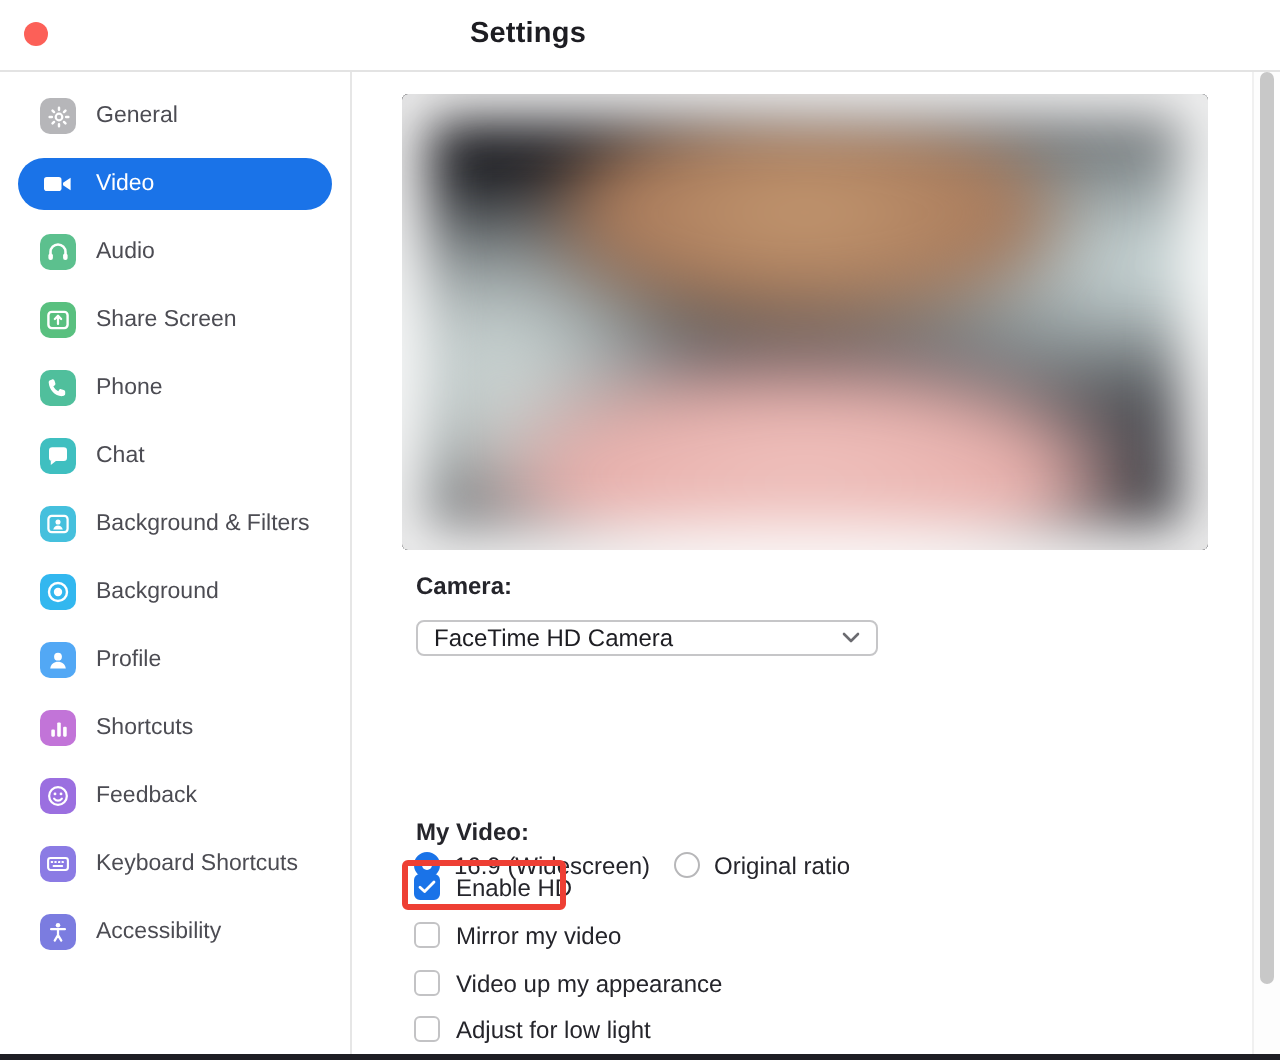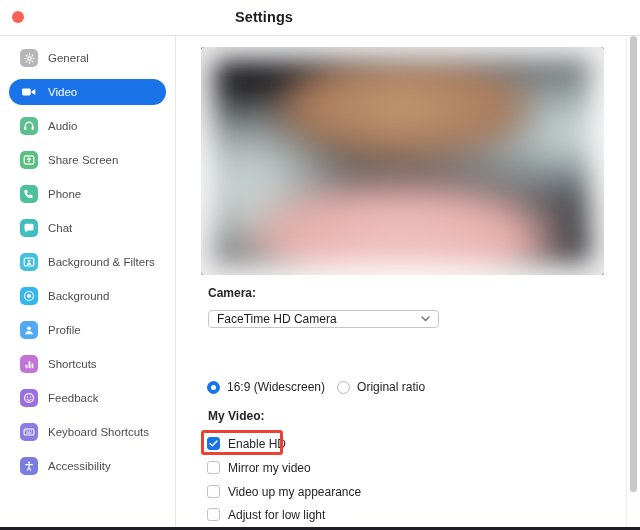--- a/index.html
+++ b/index.html
@@ -117,21 +117,21 @@
   .select-val {
     font-size: 12px; color: #1d1d22; padding-left: 8px;
   }
   .select-chev {
     position: absolute; right: 8px; top: 0; bottom: 0;
     display: flex; align-items: center;
   }
 
   .radio-row { position: absolute; top: 344px; left: 30px;
     display: flex; align-items: center; }
-  .radio { display: flex; align-items: center; margin-right: 12px; }
+  .radio { display: flex; align-items: flex-start; margin-right: 12px; margin-top: 46px; }
   .rb {
     width: 13px; height: 13px; border-radius: 50%;
     border: 1px solid #b7b7b9; background: #fff;
     margin-right: 7px; flex: 0 0 13px;
     display: flex; align-items: center; justify-content: center;
   }
   .rb.on { background: #1a73e8; border-color: #1a73e8; }
   .rb.on::after {
     content: ""; width: 5px; height: 5px;
     border-radius: 50%; background: #fff;

